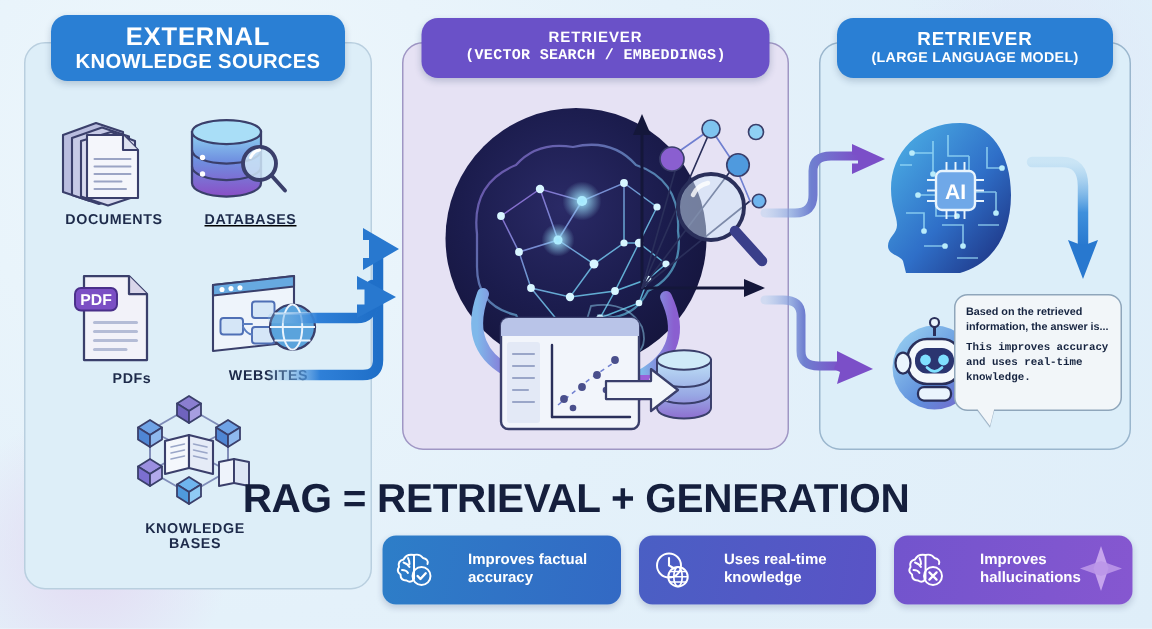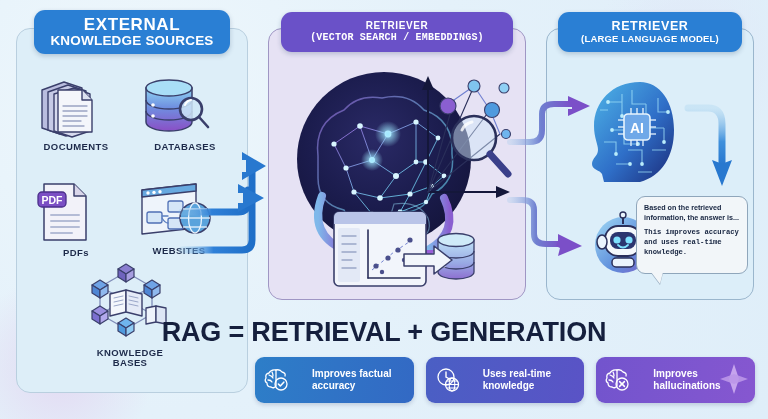--- a/index.html
+++ b/index.html
@@ -44,22 +44,22 @@
   #hdr-center .t2{font-size:10px;margin-top:1px;font-family:Liberation Mono, monospace;}
   #hdr-right{left:558px;top:12px;width:184px;height:40px;background:#2a7fd4;}
   #hdr-right .t1{font-size:12.5px;}
   #hdr-right .t2{font-size:9.5px;margin-top:1px;}
 
   
   .src{position:absolute;display:flex;flex-direction:column;}
   .src .cap{font-size:9.5px;font-weight:bold;color:#1d2a4a;letter-spacing:.4px;
     text-align:center;line-height:1.1;margin-top:4px;}
   #src-documents{left:34px;top:76px;width:84px;}
-  #src-databases{left:140px;top:76px;width:90px;}
-  #src-pdfs{left:34px;top:180px;width:84px;}
+  #src-databases{left:122px;top:76px;width:90px;text-decoration:underline;}
+  #src-pdfs{left:46px;top:180px;width:84px;}
   #src-websites{left:134px;top:180px;width:90px;}
   #src-kb{left:78px;top:256px;width:104px;}
 
   
   #retriever-art{position:absolute;left:276px;top:64px;width:244px;height:232px;}
   
   #ai-head{position:absolute;left:588px;top:80px;width:92px;height:104px;}
   #bot{position:absolute;left:592px;top:212px;width:62px;height:62px;}
   #bubble{position:absolute;left:636px;top:196px;width:112px;height:78px;
     background:#f2f6f9;border:1.4px solid #8fa6bb;border-radius:9px;

